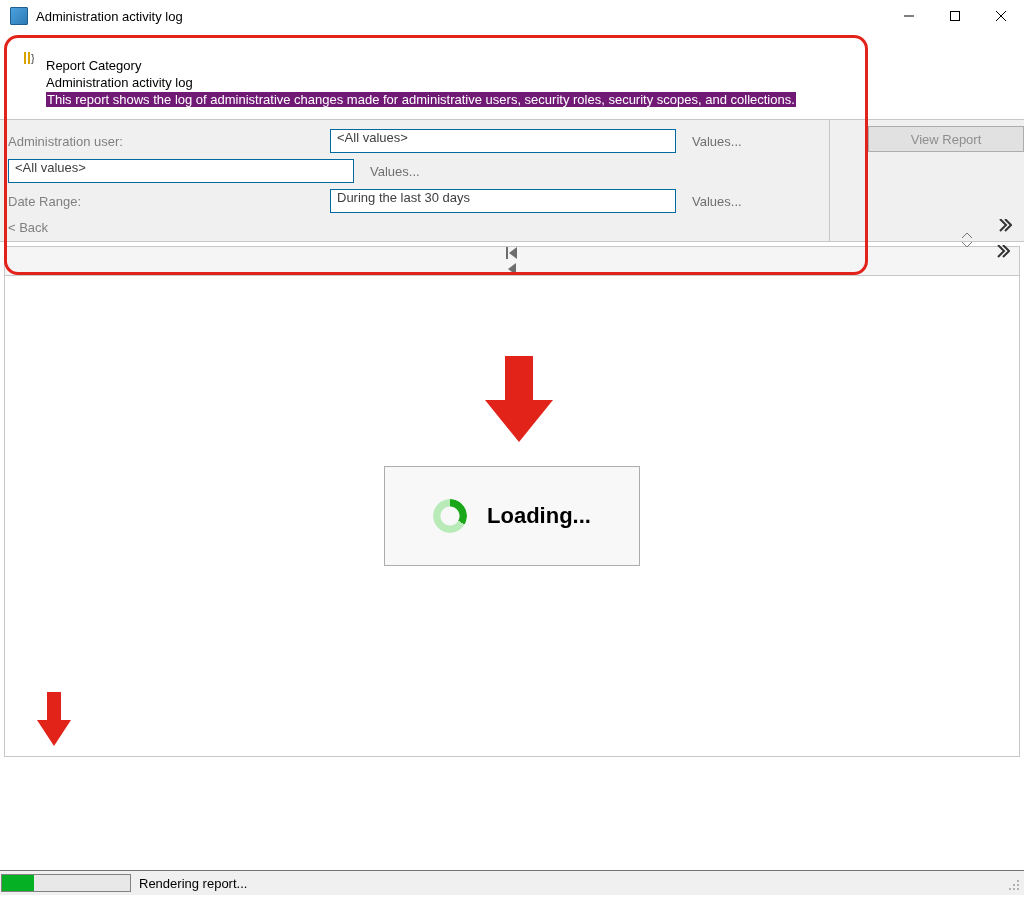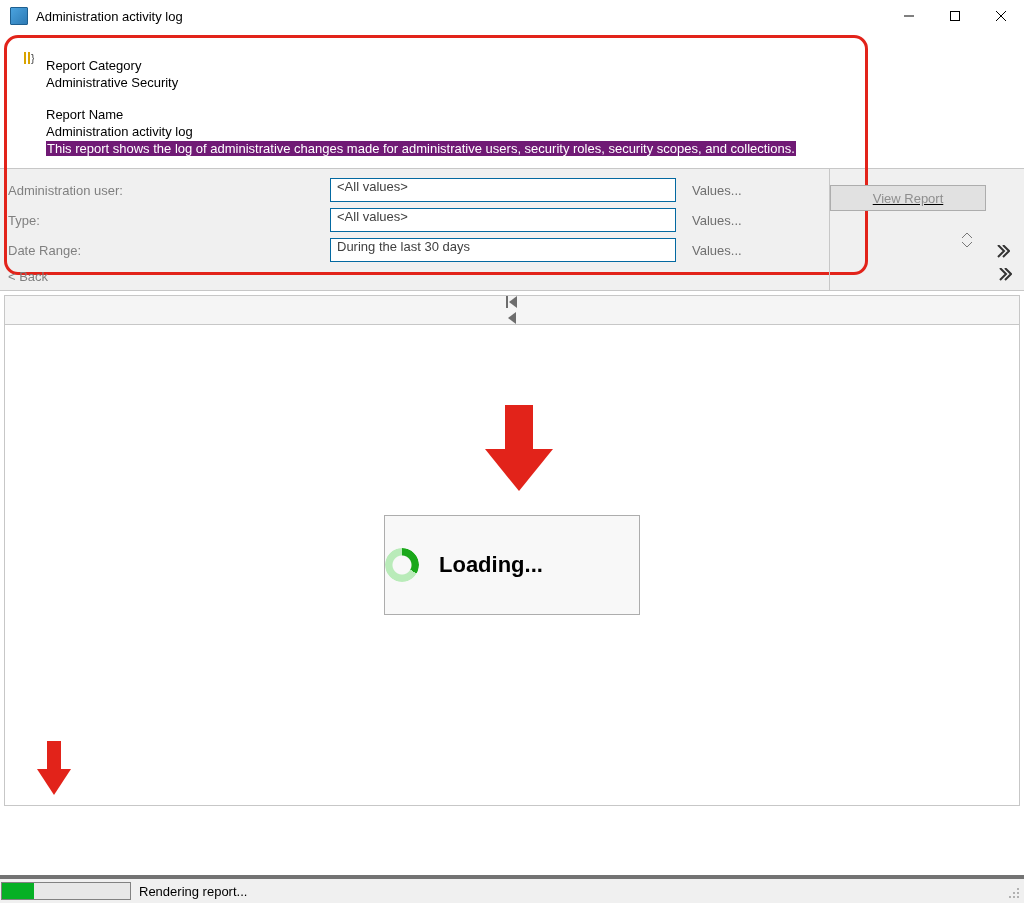--- a/index.html
+++ b/index.html
@@ -13,42 +13,42 @@
   .info-body{margin-left:34px;}
   .info-body .instruction{margin-bottom:8px;}
   .info-body .label{margin-top:17px;}
   .info-body .val{margin-top:2px;}
   .hl{background:#701a75;color:#fff;padding:0 1px;}
   .redbox{position:absolute;left:4px;top:2px;width:858px;height:234px;border:3px solid #e2231a;border-radius:14px;pointer-events:none;}
   .scroll-updown{position:absolute;right:52px;top:200px;display:flex;flex-direction:column;align-items:center;color:#777;gap:2px;font-size:9px;cursor:pointer;}
   .dblarrow{position:absolute;right:14px;top:212px;cursor:pointer;}
   .params{background:#f0f0f0;border-top:1px solid #c7c7c7;border-bottom:1px solid #c7c7c7;display:flex;}
   .params-left{flex:1;padding:6px 12px 6px 8px;position:relative;}
-  .params-right{width:194px;border-left:1px solid #c7c7c7;display:flex;flex-direction:column;align-items:flex-start;padding-top:16px;position:relative;text-decoration:underline;}
+  .params-right{width:194px;border-left:1px solid #c7c7c7;display:flex;flex-direction:column;align-items:flex-end;padding-top:6px;position:relative;}
   .param-row{display:flex;align-items:center;height:30px;}
   .param-label{width:322px;color:#808080;}
   .param-input{width:332px;height:22px;border:1px solid #0369a1;background:#fff;padding:0 6px;color:#404040;display:flex;}
   .param-link{margin-left:16px;color:#6f6f6f;}
   .back{color:#808080;margin-top:4px;display:inline-block;}
   .viewreport{width:154px;height:24px;border:1px solid #adadad;background:#e1e1e1;color:#8e8e8e;display:flex;align-items:center;justify-content:center;}
   .dblarrow2{position:absolute;right:12px;bottom:8px;cursor:pointer;}
   .toolbar{height:28px;background:#f5f5f5;border:1px solid #c7c7c7;margin:4px 4px 0 4px;display:flex;align-items:center;gap:4px;padding:0 4px;flex-direction:column;}
   .tbtn{width:22px;height:22px;display:flex;align-items:center;justify-content:center;color:#6d6d6d;cursor:default;}
   .tsep{width:1px;height:20px;background:#c7c7c7;margin:0 2px;}
   .pagein{width:44px;height:18px;border:1px solid #a9a9a9;background:#fff;}
   .zoomsel{width:120px;height:20px;border:1px solid #a9a9a9;background:#fff;display:flex;align-items:center;justify-content:space-between;padding:0 4px;font-size:12px;}
   .findin{width:96px;height:18px;border:1px solid #a9a9a9;background:#fff;}
   .findtxt{margin-left:10px;color:#000000;}
   .nexttxt{color:#444;}
   .viewer{border:1px solid #c7c7c7;border-top:none;margin:0 4px;height:480px;background:#fff;position:relative;}
-  .loadingbox{position:absolute;left:50%;top:50%;transform:translate(-50%,-50%);border:1px solid #adadad;background:#f8f8f8;width:254px;height:98px;display:flex;align-items:center;justify-content:flex-start;gap:20px;}
+  .loadingbox{position:absolute;left:50%;top:50%;transform:translate(-50%,-50%);border:1px solid #adadad;background:#f8f8f8;width:254px;height:98px;display:flex;align-items:center;justify-content:center;gap:20px;}
   .spinner{width:34px;height:34px;border-radius:50%;background:conic-gradient(#1aa81a 0deg 120deg,#b9ebb9 120deg 360deg);-webkit-mask:radial-gradient(circle,transparent 9px,#000 10px);mask:radial-gradient(circle,transparent 9px,#000 10px);}
   .loadingtxt{font-size:22px;font-weight:600;}
   .bigarrow{position:absolute;color:#e2231a;pointer-events:none;}
-  .statusbar{position:absolute;left:0;bottom:8px;right:0;height:24px;background:#f0f0f0;border-top:4px solid #737373;display:flex;align-items:center;}
+  .statusbar{position:absolute;left:0;bottom:16px;right:0;height:24px;background:#f0f0f0;border-top:1px solid #737373;display:flex;align-items:center;}
   .progressbar{width:128px;height:16px;border:1px solid #828282;background:#e8e8e8;margin-left:1px;position:relative;}
   .progressbar .fill{position:absolute;left:0;top:0;bottom:0;width:25%;background:#06b025;}
   .status-txt{margin-left:8px;}
   .grip{position:absolute;right:4px;bottom:4px;color:#9c9c9c;font-size:12px;}
   svg{display:block;}
 </style>
 </head>
 <body>
 
 <div class="titlebar">
@@ -77,22 +77,20 @@
   <div class="redbox"></div>
   <div class="infoicon">
     <svg width="14" height="14">
         <rect x="4" y="1" width="2" height="12" fill="#d9a300"></rect>
         <rect x="8" y="1" width="2" height="12" fill="#d9a300"></rect>
         <text x="11" y="11" font-size="11" fill="#444">}</text>
       </svg>
   </div>
   <div class="info-body">
     <div class="label">Report Category</div>
-    <div class="val">Administrative Security</div>
-    <div class="label">Report Name</div>
     <div class="val">Administration activity log</div>
     <div class="val"><span class="hl">This report shows the log of administrative changes made for administrative users, security roles, security scopes, and collections.</span></div>
   </div>
   <div class="scroll-updown">
     <svg width="10" height="6">
         <polyline points="0,5 5,0 10,5" fill="none" stroke="#777"></polyline>
       </svg>
     <svg width="10" height="6">
         <polyline points="0,1 5,6 10,1" fill="none" stroke="#777"></polyline>
       </svg>
@@ -108,21 +106,20 @@
 <div class="params">
   <div class="params-left">
     <div class="param-row">
       <div class="param-label">Administration user:</div>
       <div class="param-input">
           <span>&lt;All values&gt;</span>
         </div>
       <div class="param-link">Values...</div>
     </div>
     <div class="param-row">
-      <div class="param-label">Type:</div>
       <div class="param-input">
           <span>&lt;All values&gt;</span>
         </div>
       <div class="param-link">Values...</div>
     </div>
     <div class="param-row">
       <div class="param-label">Date Range:</div>
       <div class="param-input">
           <span>During the last 30 days</span>
         </div>

